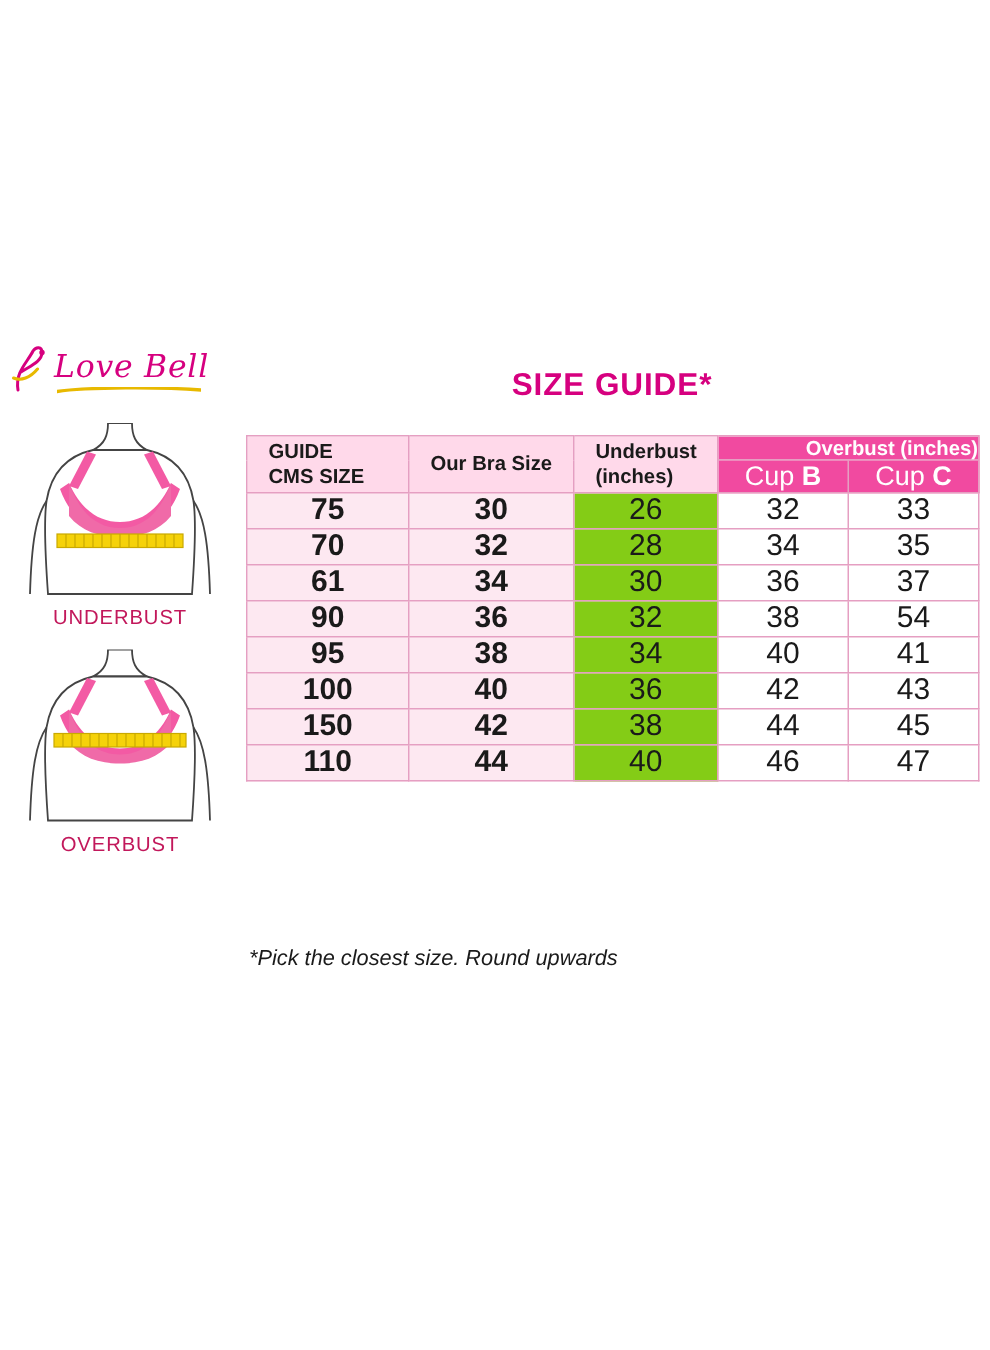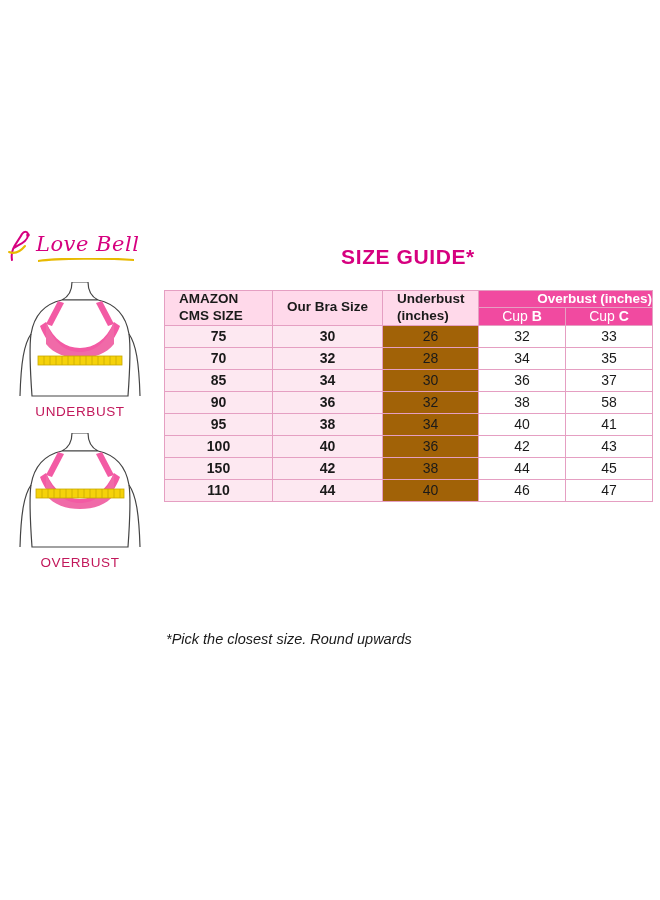--- a/index.html
+++ b/index.html
@@ -128,44 +128,44 @@
     background: #f14aa0;
     color: #ffffff;
     font-size: 13.5px;
     font-weight: bold;
     text-align: right;
     padding: 5px 4px;
   }
   th.hdr-cup {
     background: #f14aa0;
     color: #ffffff;
-    font-size: 14px;
+    font-size: 18px;
     font-weight: normal;
     text-align: center;
     padding: 4px 4px;
   }
   th.hdr-cup b { font-weight: bold; }
 
   td.cell {
-    font-size: 14px;
+    font-size: 20px;
     color: #1a1a1a;
     text-align: center;
     padding: 5px 4px;
     height: 21px;
   }
   td.c-amz {
     background: #fde8f1;
     font-weight: bold;
   }
   td.c-bra {
     background: #fde8f1;
     font-weight: bold;
   }
   td.c-under {
-    background: #a16207;
+    background: #84cc16;
   }
   td.c-cup {
     background: #ffffff;
   }
 
   #footnote {
     position: absolute;
     left: 166px;
     top: 631px;
     font-size: 14.5px;
@@ -270,21 +270,21 @@
       <colgroup>
         <col style="width:108px">
         <col style="width:110px">
         <col style="width:96px">
         <col style="width:87px">
         <col style="width:87px">
       </colgroup>
       <thead>
         <tr>
           <th class="hdr left-pad" rowspan="2">
-            <div>AMAZON</div>
+            <div>GUIDE</div>
             <div>CMS SIZE</div>
           </th>
           <th class="hdr left-pad" rowspan="2">Our Bra Size</th>
           <th class="hdr left-pad" rowspan="2">
             <div>Underbust</div>
             <div>(inches)</div>
           </th>
           <th class="hdr-over" colspan="2">Overbust (inches)</th>
         </tr>
         <tr>
@@ -301,32 +301,32 @@
           <td class="cell c-cup">33</td>
         </tr>
         <tr>
           <td class="cell c-amz">70</td>
           <td class="cell c-bra">32</td>
           <td class="cell c-under">28</td>
           <td class="cell c-cup">34</td>
           <td class="cell c-cup">35</td>
         </tr>
         <tr>
-          <td class="cell c-amz">85</td>
+          <td class="cell c-amz">61</td>
           <td class="cell c-bra">34</td>
           <td class="cell c-under">30</td>
           <td class="cell c-cup">36</td>
           <td class="cell c-cup">37</td>
         </tr>
         <tr>
           <td class="cell c-amz">90</td>
           <td class="cell c-bra">36</td>
           <td class="cell c-under">32</td>
           <td class="cell c-cup">38</td>
-          <td class="cell c-cup">58</td>
+          <td class="cell c-cup">54</td>
         </tr>
         <tr>
           <td class="cell c-amz">95</td>
           <td class="cell c-bra">38</td>
           <td class="cell c-under">34</td>
           <td class="cell c-cup">40</td>
           <td class="cell c-cup">41</td>
         </tr>
         <tr>
           <td class="cell c-amz">100</td>

